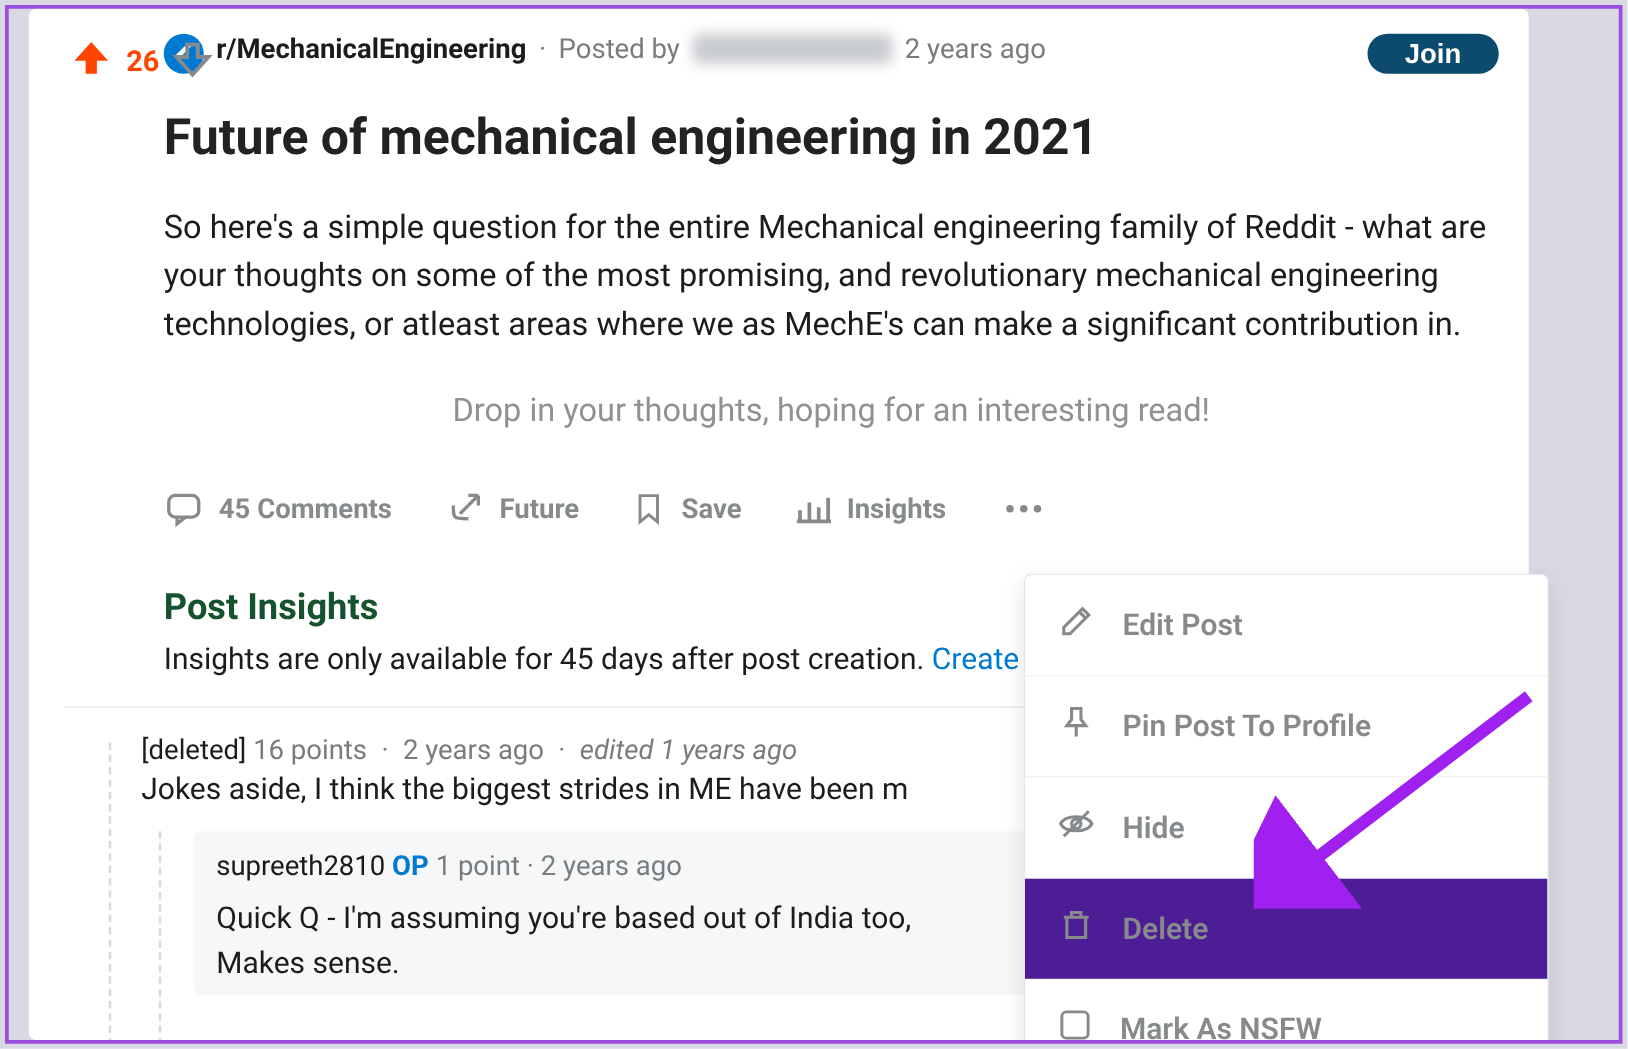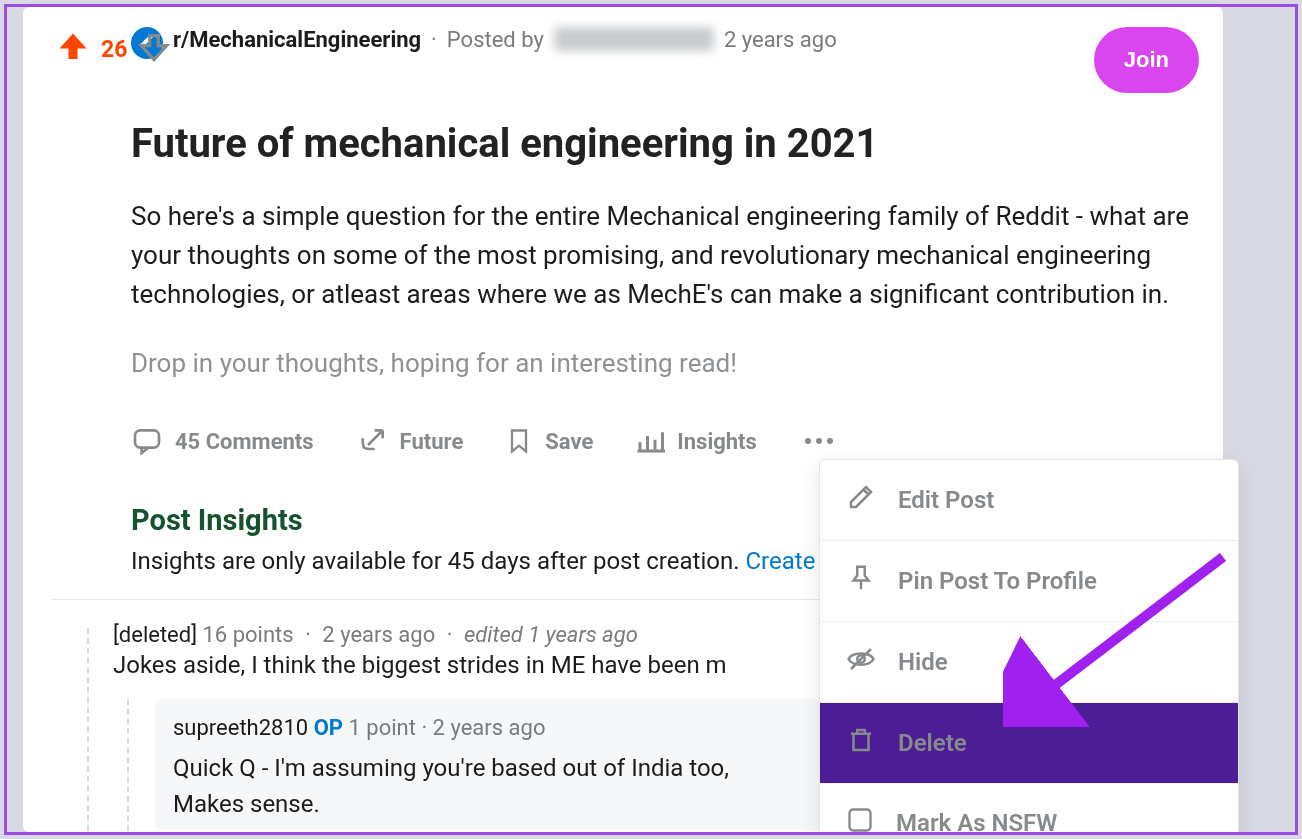--- a/index.html
+++ b/index.html
@@ -63,27 +63,27 @@
   .dot { color: #787c7e; font-size: 22px; }
   .blurred {
     display: inline-block;
     width: 160px; height: 24px;
     background: #c9cccf;
     filter: blur(5px);
     border-radius: 4px;
   }
   .join-btn {
     margin-left: auto;
-    background: #d946ef;
+    background: #0c4a6e;
     color: #fff;
     font-weight: 700;
     font-size: 22px;
     border: none;
     border-radius: 999px;
-    padding: 20px 30px;
+    padding: 3px 30px;
     cursor: pointer;
   }
   .title {
     font-size: 40px;
     font-weight: 700;
     color: #222;
     margin-top: 26px;
     line-height: 1.25;
   }
   .body {
@@ -91,20 +91,21 @@
     color: #1c1c1c;
     margin-top: 28px;
     line-height: 1.5;
     max-width: 1090px;
   }
   .body-fade {
     font-size: 26px;
     color: #8e9295;
     margin-top: 30px;
     line-height: 1.5;
+    text-align: center;
   }
   .actions {
     display: flex;
     align-items: center;
     gap: 42px;
     margin-top: 42px;
     color: #878a8c;
     font-weight: 700;
     font-size: 22px;
   }

